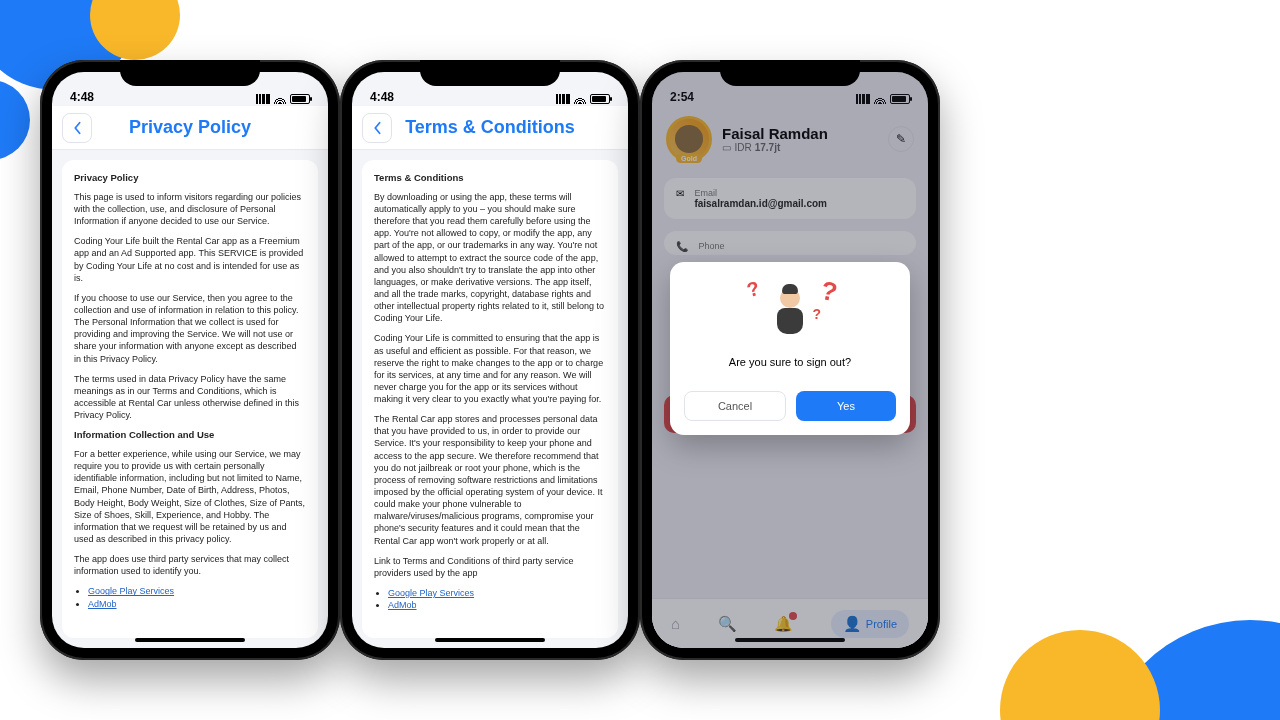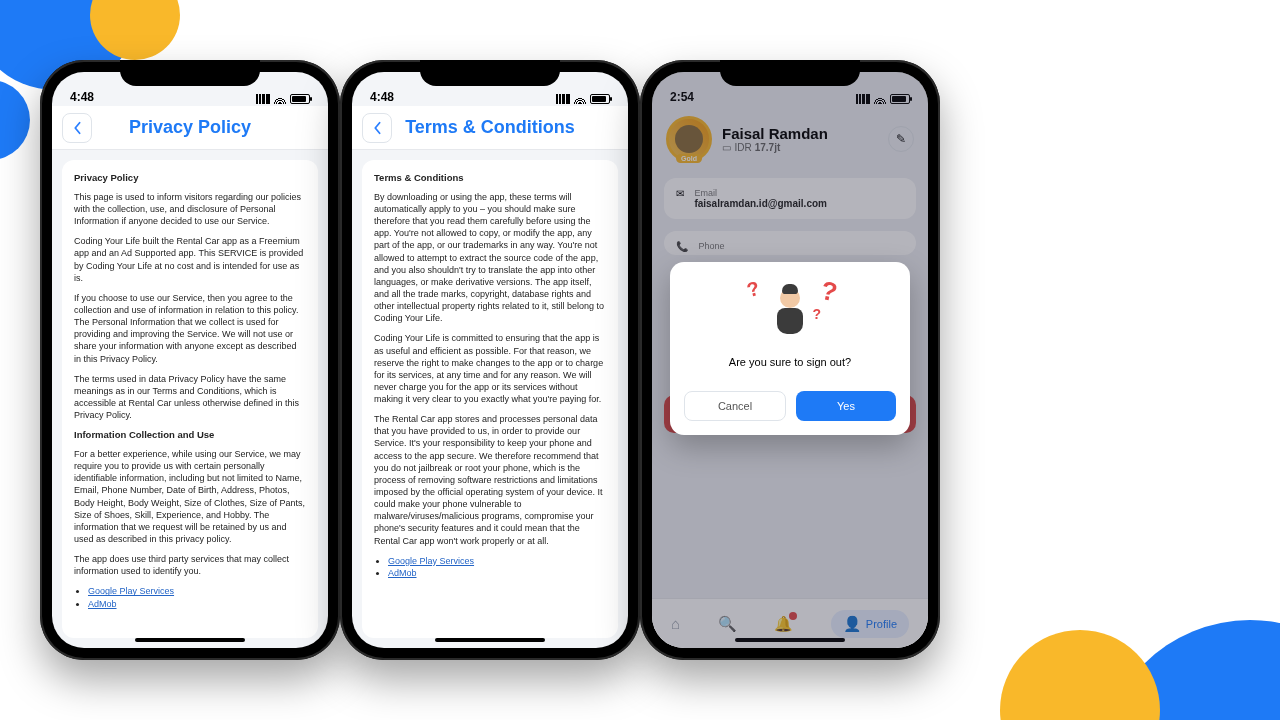--- a/index.html
+++ b/index.html
@@ -153,20 +153,21 @@
             </svg>
         </div>
         <div class="title">Terms &amp; Conditions</div>
       </div>
       <div class="body">
         <div class="card">
           <h4>Terms &amp; Conditions</h4>
           <p>By downloading or using the app, these terms will automatically apply to you – you should make sure therefore that you read them carefully before using the app. You're not allowed to copy, or modify the app, any part of the app, or our trademarks in any way. You're not allowed to attempt to extract the source code of the app, and you also shouldn't try to translate the app into other languages, or make derivative versions. The app itself, and all the trade marks, copyright, database rights and other intellectual property rights related to it, still belong to Coding Your Life.</p>
           <p>Coding Your Life is committed to ensuring that the app is as useful and efficient as possible. For that reason, we reserve the right to make changes to the app or to charge for its services, at any time and for any reason. We will never charge you for the app or its services without making it very clear to you exactly what you're paying for.</p>
           <p>The Rental Car app stores and processes personal data that you have provided to us, in order to provide our Service. It's your responsibility to keep your phone and access to the app secure. We therefore recommend that you do not jailbreak or root your phone, which is the process of removing software restrictions and limitations imposed by the official operating system of your device. It could make your phone vulnerable to malware/viruses/malicious programs, compromise your phone's security features and it could mean that the Rental Car app won't work properly or at all.</p>
+          <p>Link to Terms and Conditions of third party service providers used by the app</p>
           <ul>
             <li><a>Google Play Services</a></li>
             <li><a>AdMob</a></li>
 
           </ul>
         </div>
       </div>
       <div class="homebar"></div>
     </div>
   </div>

